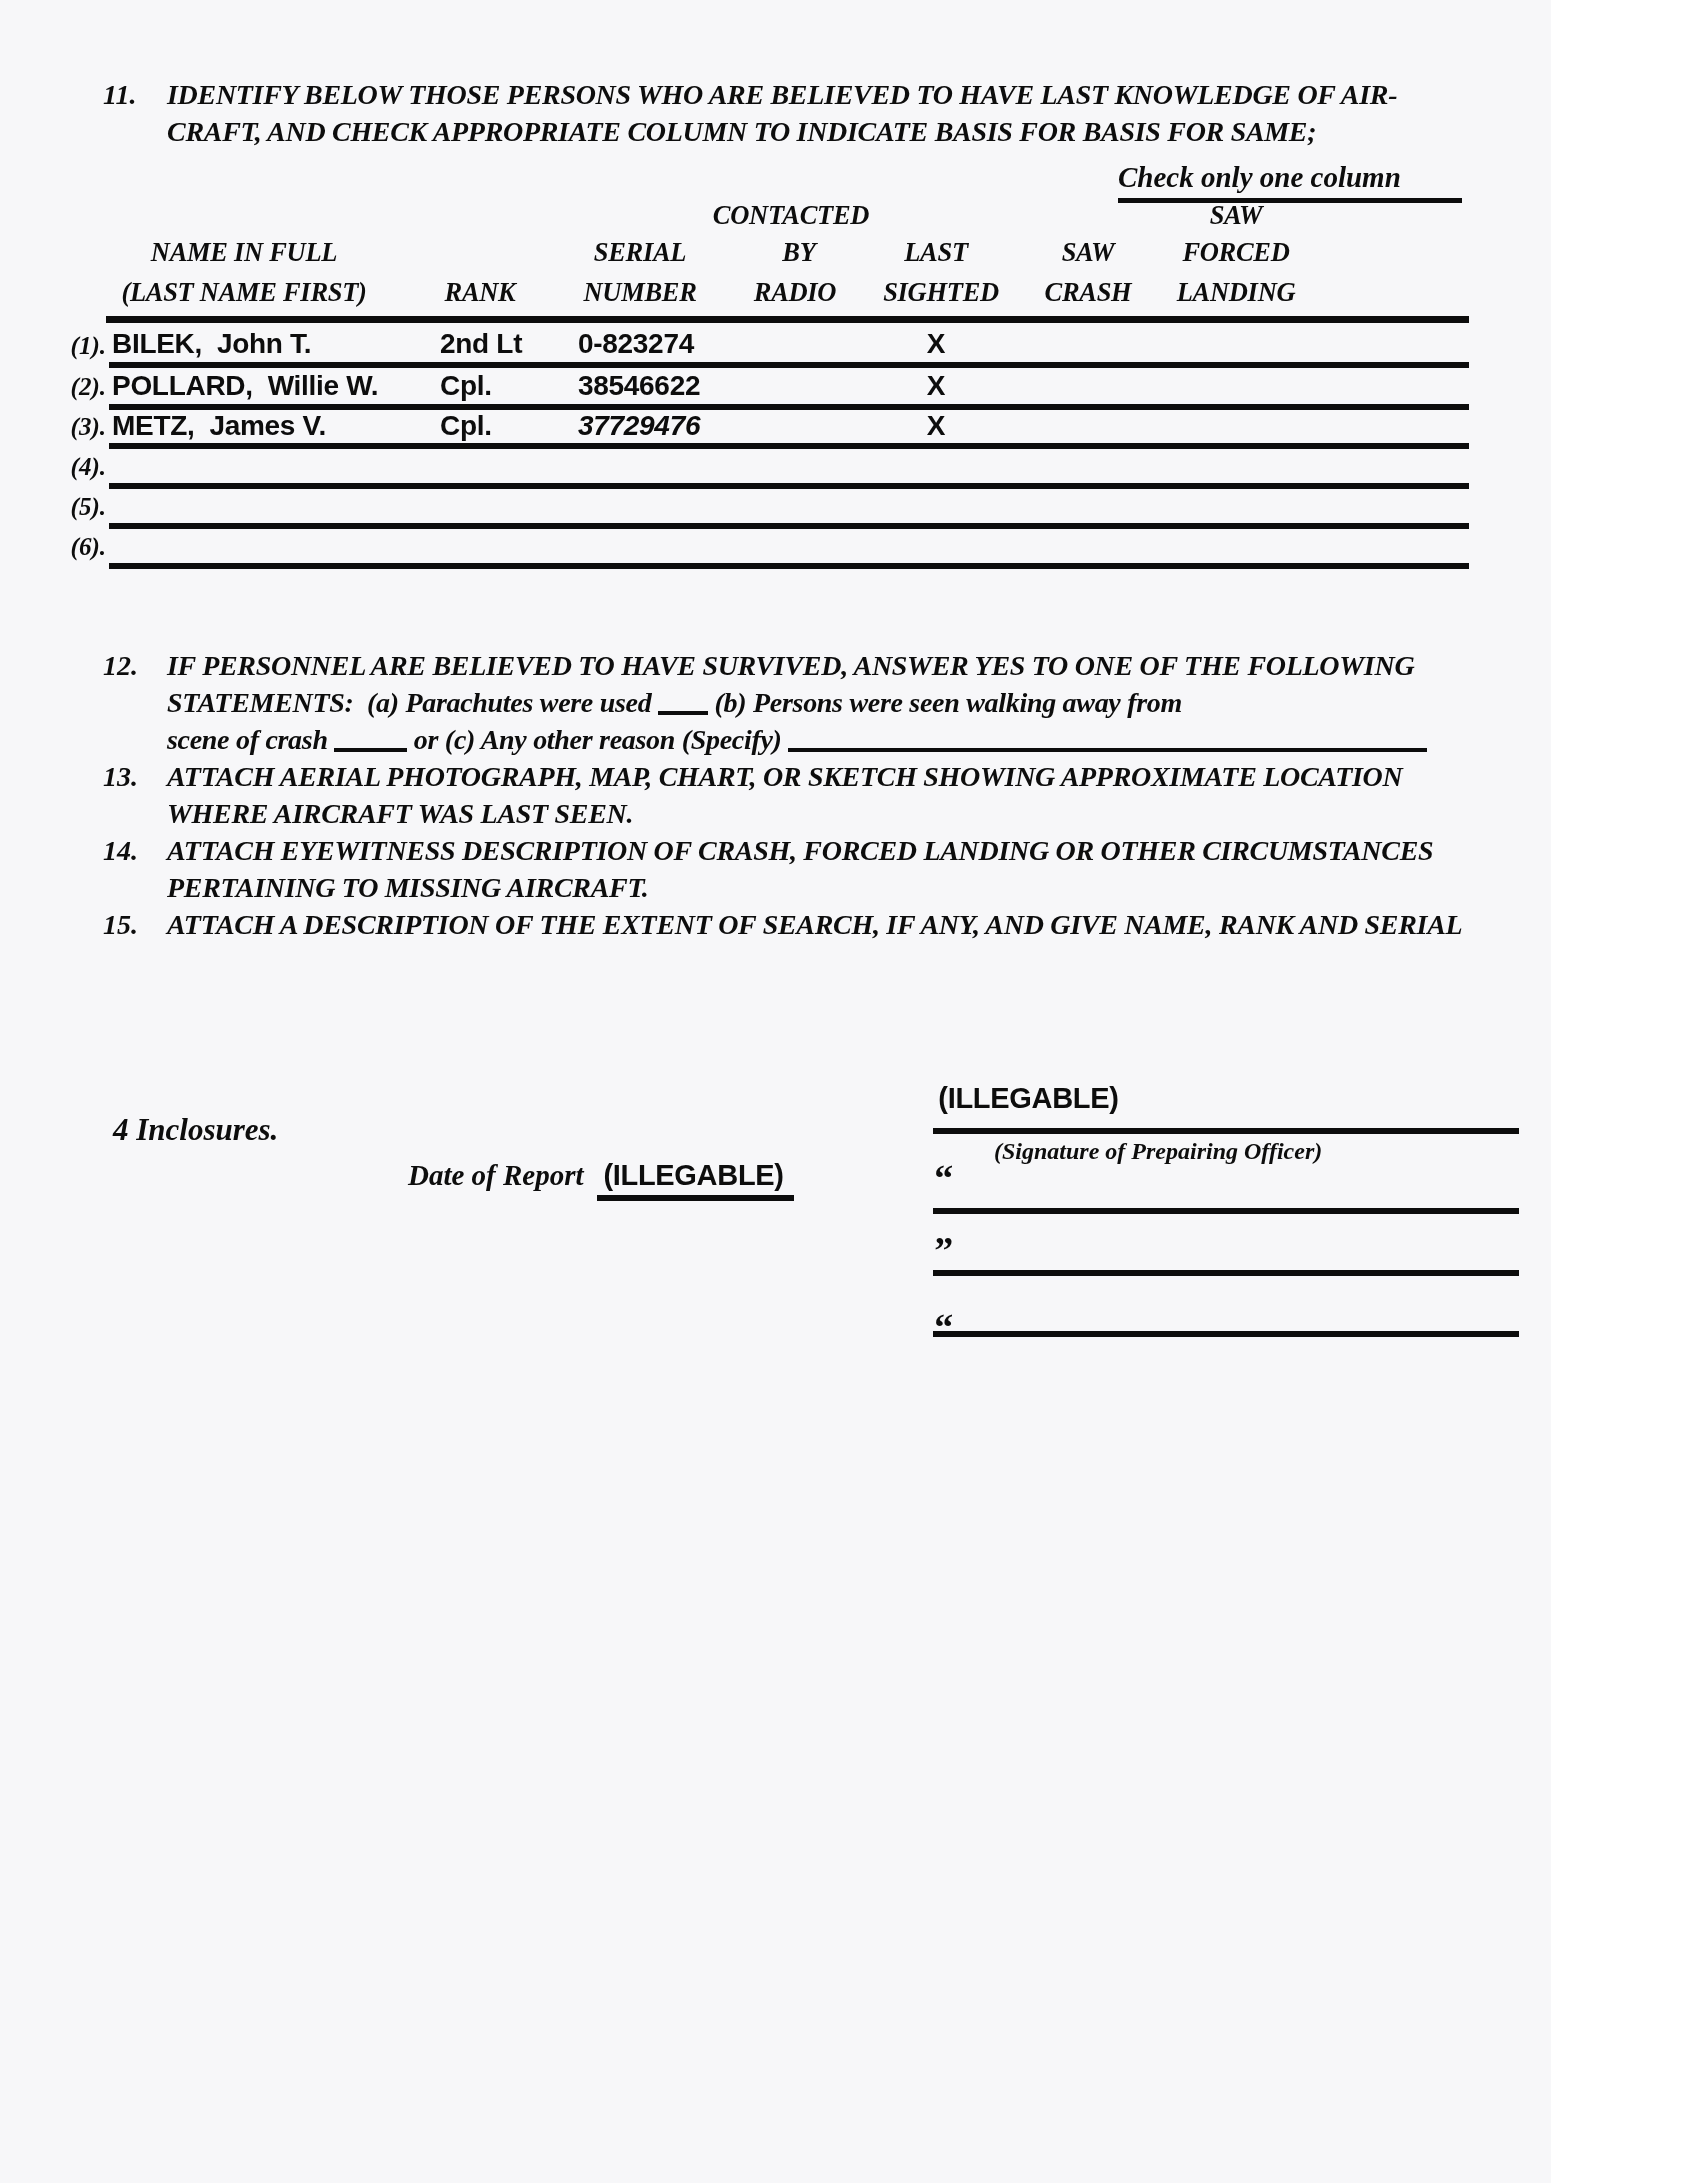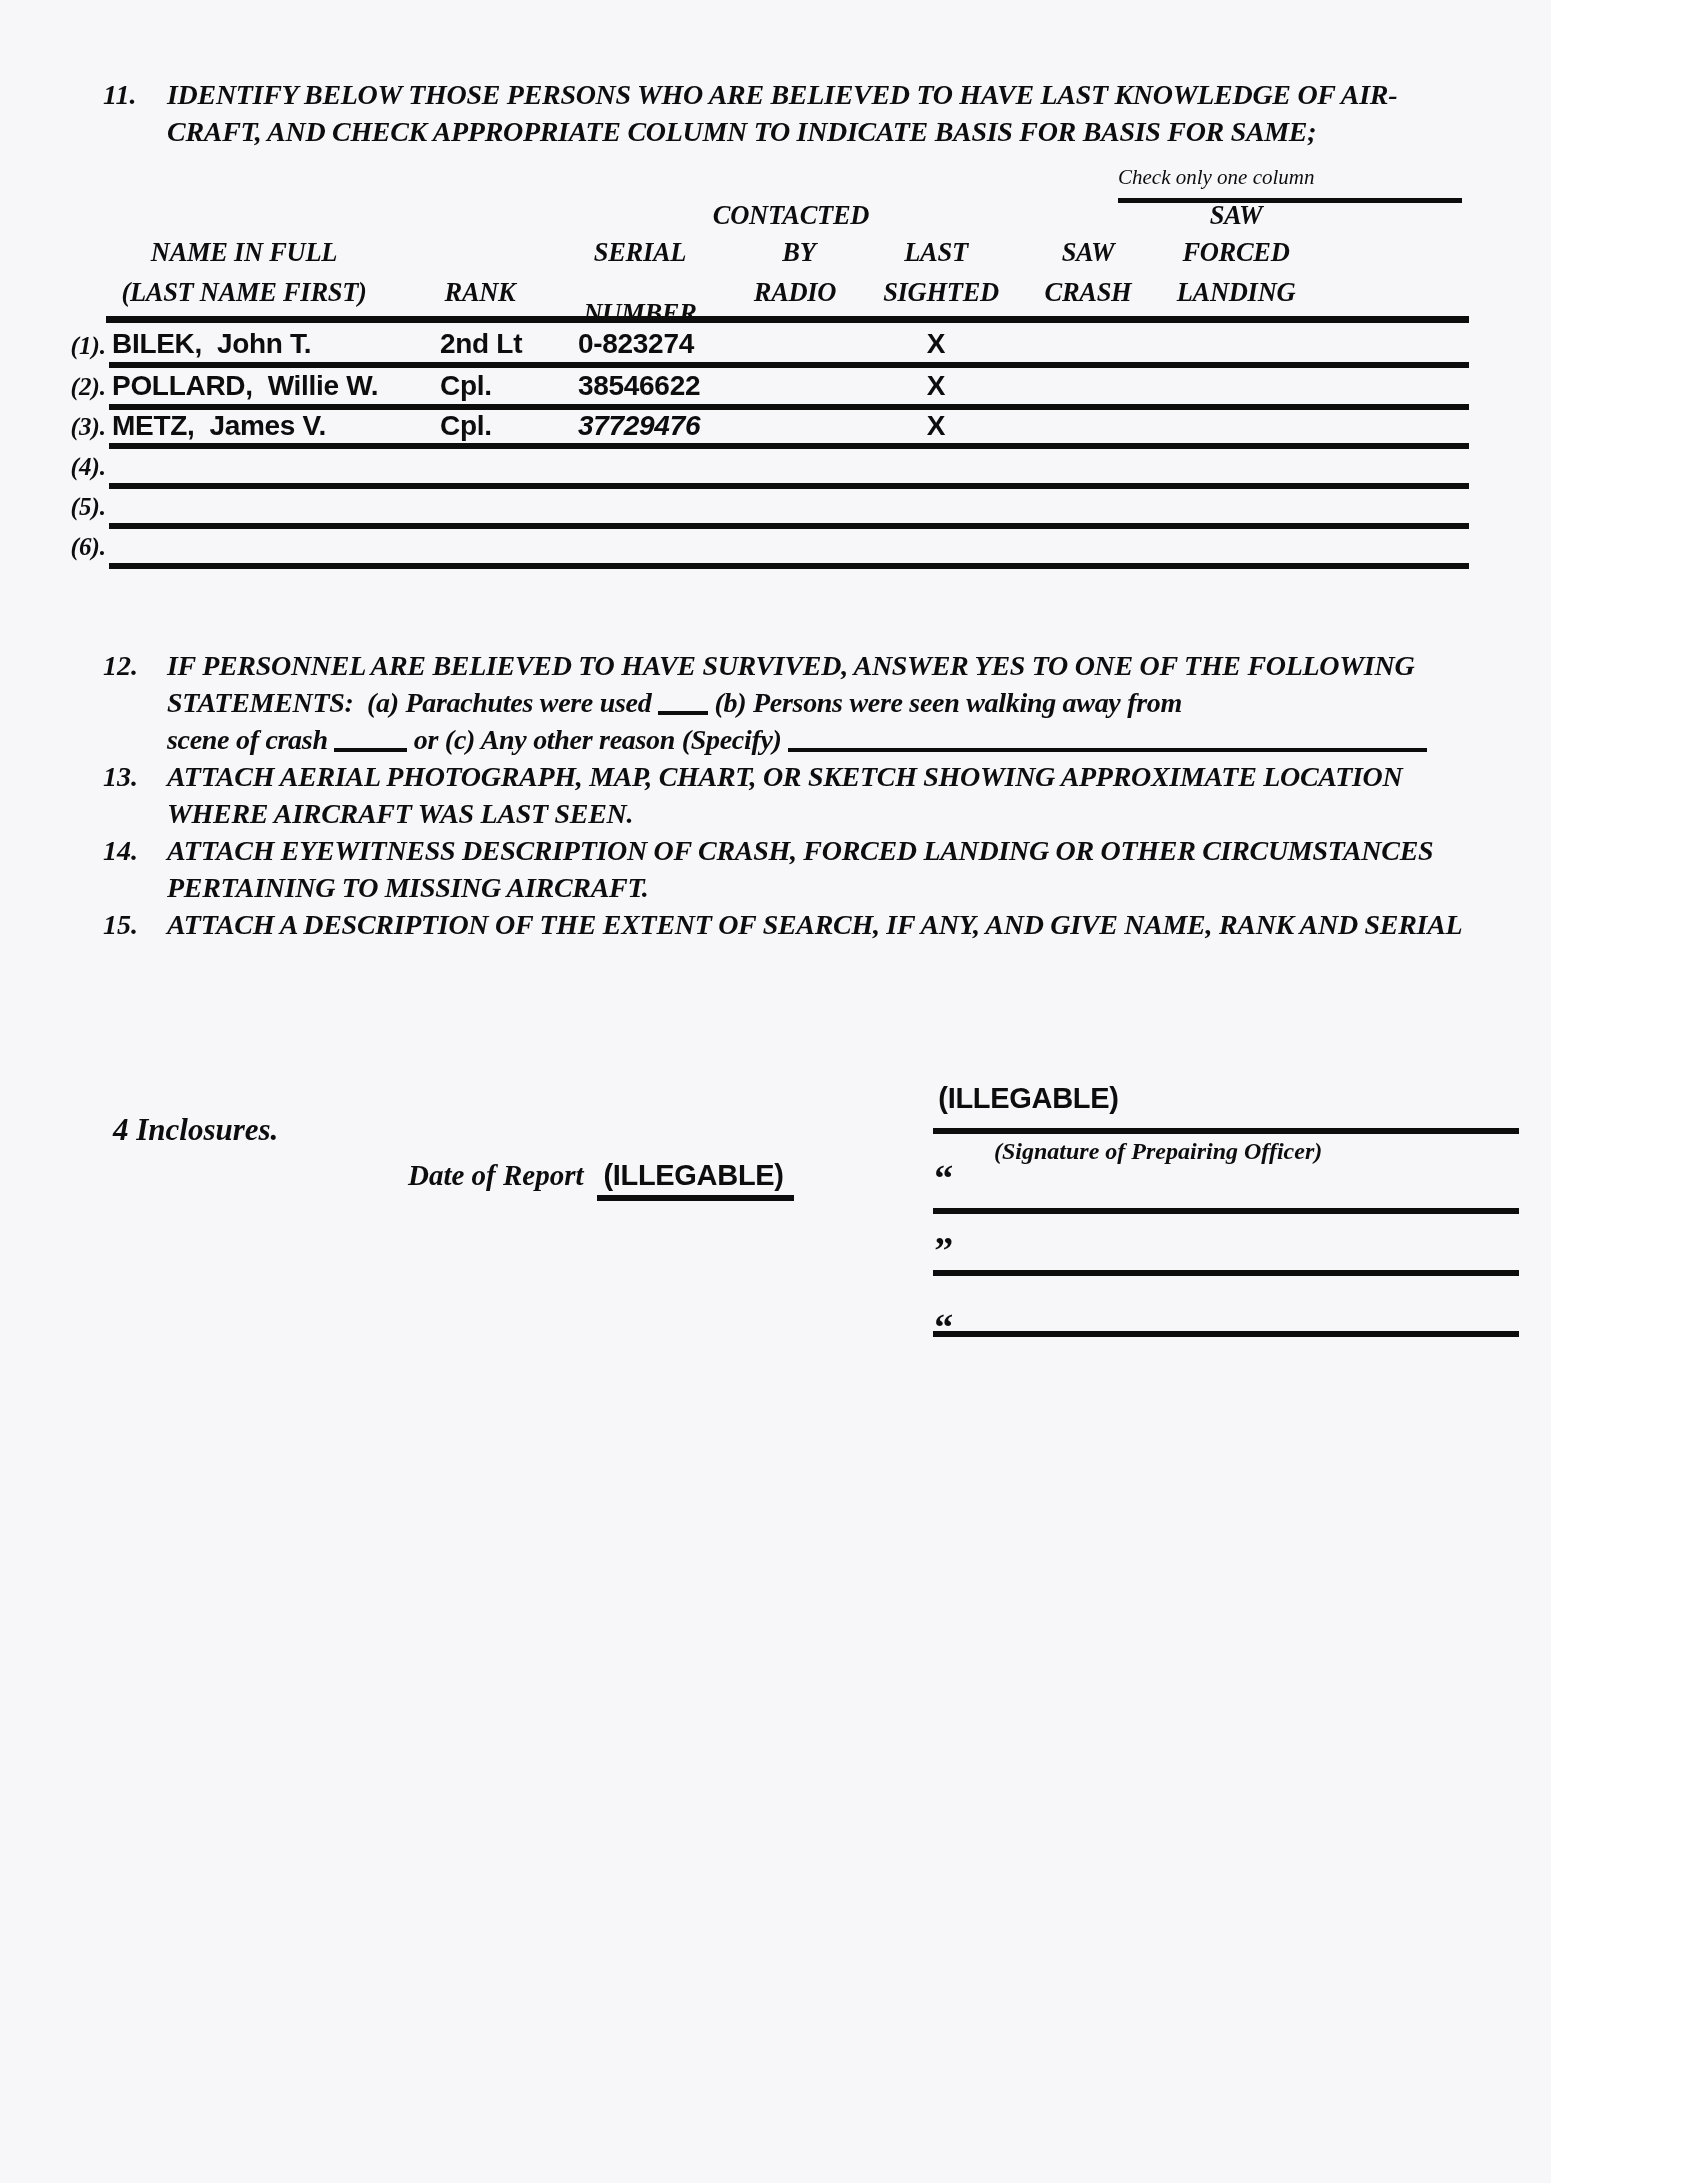--- a/index.html
+++ b/index.html
@@ -42,22 +42,22 @@
   .hc{
     position:absolute;transform:translateX(-50%);
     font-family:"Liberation Serif", serif;
     font-weight:700;font-style:italic;
     font-size:26.5px;line-height:29px;white-space:nowrap;
     letter-spacing:-0.3px;
   }
   .check-note{
     position:absolute;left:1118px;top:161px;width:344px;
     font-family:"Liberation Serif", serif;
-    font-weight:400;font-style:italic;
-    font-size:21px;line-height:33px;
+    font-weight:700;font-style:italic;
+    font-size:29px;line-height:33px;
     padding-bottom:4px;
     border-bottom:5.3px solid #0d0d0d;
     white-space:nowrap;
   }
   .rule{position:absolute;background:#0d0d0d;}
   
   .rownum{
     position:absolute;left:58px;width:48px;text-align:right;
     font-family:"Liberation Serif", serif;
     font-weight:700;font-style:italic;
@@ -121,21 +121,21 @@
 
   <div class="hc" style="left:244px;top:238px;">NAME IN FULL</div>
   <div class="hc" style="left:640px;top:238px;">SERIAL</div>
   <div class="hc" style="left:799px;top:238px;">BY</div>
   <div class="hc" style="left:936px;top:238px;">LAST</div>
   <div class="hc" style="left:1088px;top:238px;">SAW</div>
   <div class="hc" style="left:1236px;top:238px;">FORCED</div>
 
   <div class="hc" style="left:244px;top:278px;">(LAST NAME FIRST)</div>
   <div class="hc" style="left:480px;top:278px;">RANK</div>
-  <div class="hc" style="left:640px;top:278px;margin-top:21px;">NUMBER</div>
+  <div class="hc" style="left:640px;top:278px;">NUMBER</div>
   <div class="hc" style="left:795px;top:278px;">RADIO</div>
   <div class="hc" style="left:941px;top:278px;">SIGHTED</div>
   <div class="hc" style="left:1088px;top:278px;">CRASH</div>
   <div class="hc" style="left:1236px;top:278px;">LANDING</div>
 
   <div class="rule" style="left:106px;top:316px;width:1363px;height:6.6px;"></div>
 
   <div class="rownum" style="top:333px;">(1).</div>
   <div class="cell sans" style="left:112px;top:329px;">BILEK,  John T.</div>
   <div class="cell sans" style="left:440px;top:329px;">2nd Lt</div>

